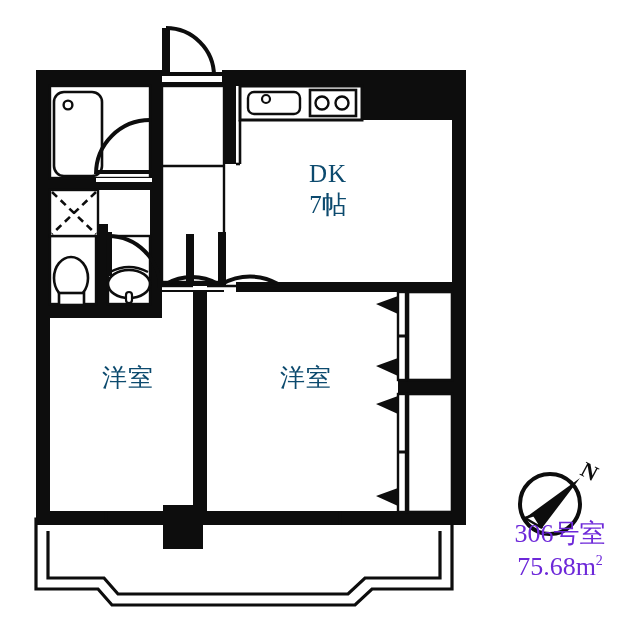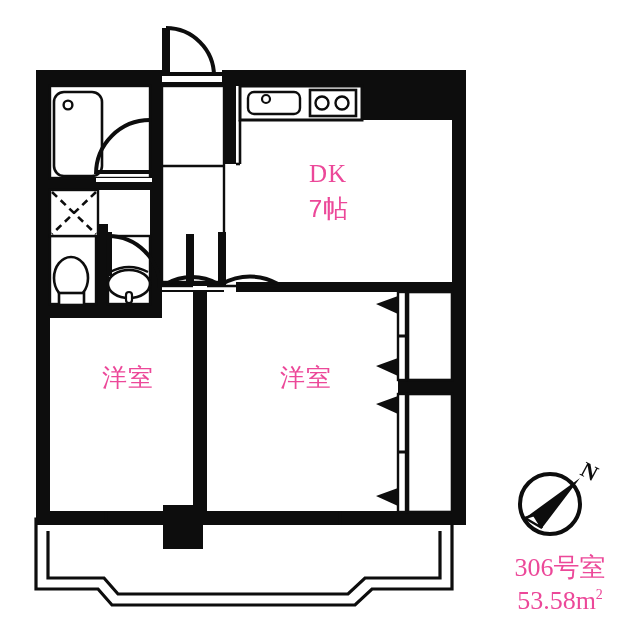--- a/index.html
+++ b/index.html
@@ -16,49 +16,48 @@
   }
   #plan {
     position: absolute;
     left: 0; top: 0;
     width: 626px;
     height: 640px;
   }
   .roomlabel {
     position: absolute;
     text-align: center;
-    color: #ec4899;
+    color: #0c4a6e;
     font-family: "Liberation Serif", serif;
     line-height: 1.12;
     white-space: nowrap;
     user-select: none;
   }
   .roomlabel .rl-name {
     display: block;
     font-size: 25px;
     letter-spacing: 1px;
   }
   .roomlabel .rl-size {
     display: block;
     font-size: 25px;
     letter-spacing: 0px;
-    margin-top: 9px;
-    font-family: Liberation Mono, monospace;
+    margin-top: 3px;
   }
   #dk-label { left: 258px; top: 160px; width: 140px; }
   #room-left-label { left: 58px; top: 364px; width: 140px; }
   #room-right-label { left: 236px; top: 364px; width: 140px; }
 
   #unit-info {
     position: absolute;
     left: 494px;
-    top: 552px;
+    top: 518px;
     width: 132px;
     text-align: center;
-    color: #ec4899;
+    color: #6d28d9;
     user-select: none;
   }
   #unit-info .unit-no {
     display: block;
     font-size: 26px;
     line-height: 1.2;
     white-space: nowrap;
   }
   #unit-info .unit-area {
     display: block;
@@ -287,14 +286,14 @@
   <circle cx="38" cy="48" r="30" fill="#ffffff" stroke="#0d0d0d" stroke-width="4"></circle>
   <path d="M 13 62 L 68 22 L 30 72 L 22 59 Z" fill="#0d0d0d"></path>
   <path d="M 13 62 L 22 59 L 30 72 Z" fill="#ffffff" stroke="#0d0d0d" stroke-width="2.4"></path>
   <g transform="translate(74,22) rotate(28)">
     <text x="0" y="0" font-family="Liberation Serif, serif" font-size="22" font-weight="bold" fill="#0d0d0d" text-anchor="middle">N</text>
   </g>
 </svg>
 
 <div id="unit-info">
   <span class="unit-no">306号室</span>
-  <span class="unit-area"><span>53.58</span><span>m</span><span class="sup">2</span></span>
+  <span class="unit-area"><span>75.68</span><span>m</span><span class="sup">2</span></span>
 </div>
 
 </body></html>

